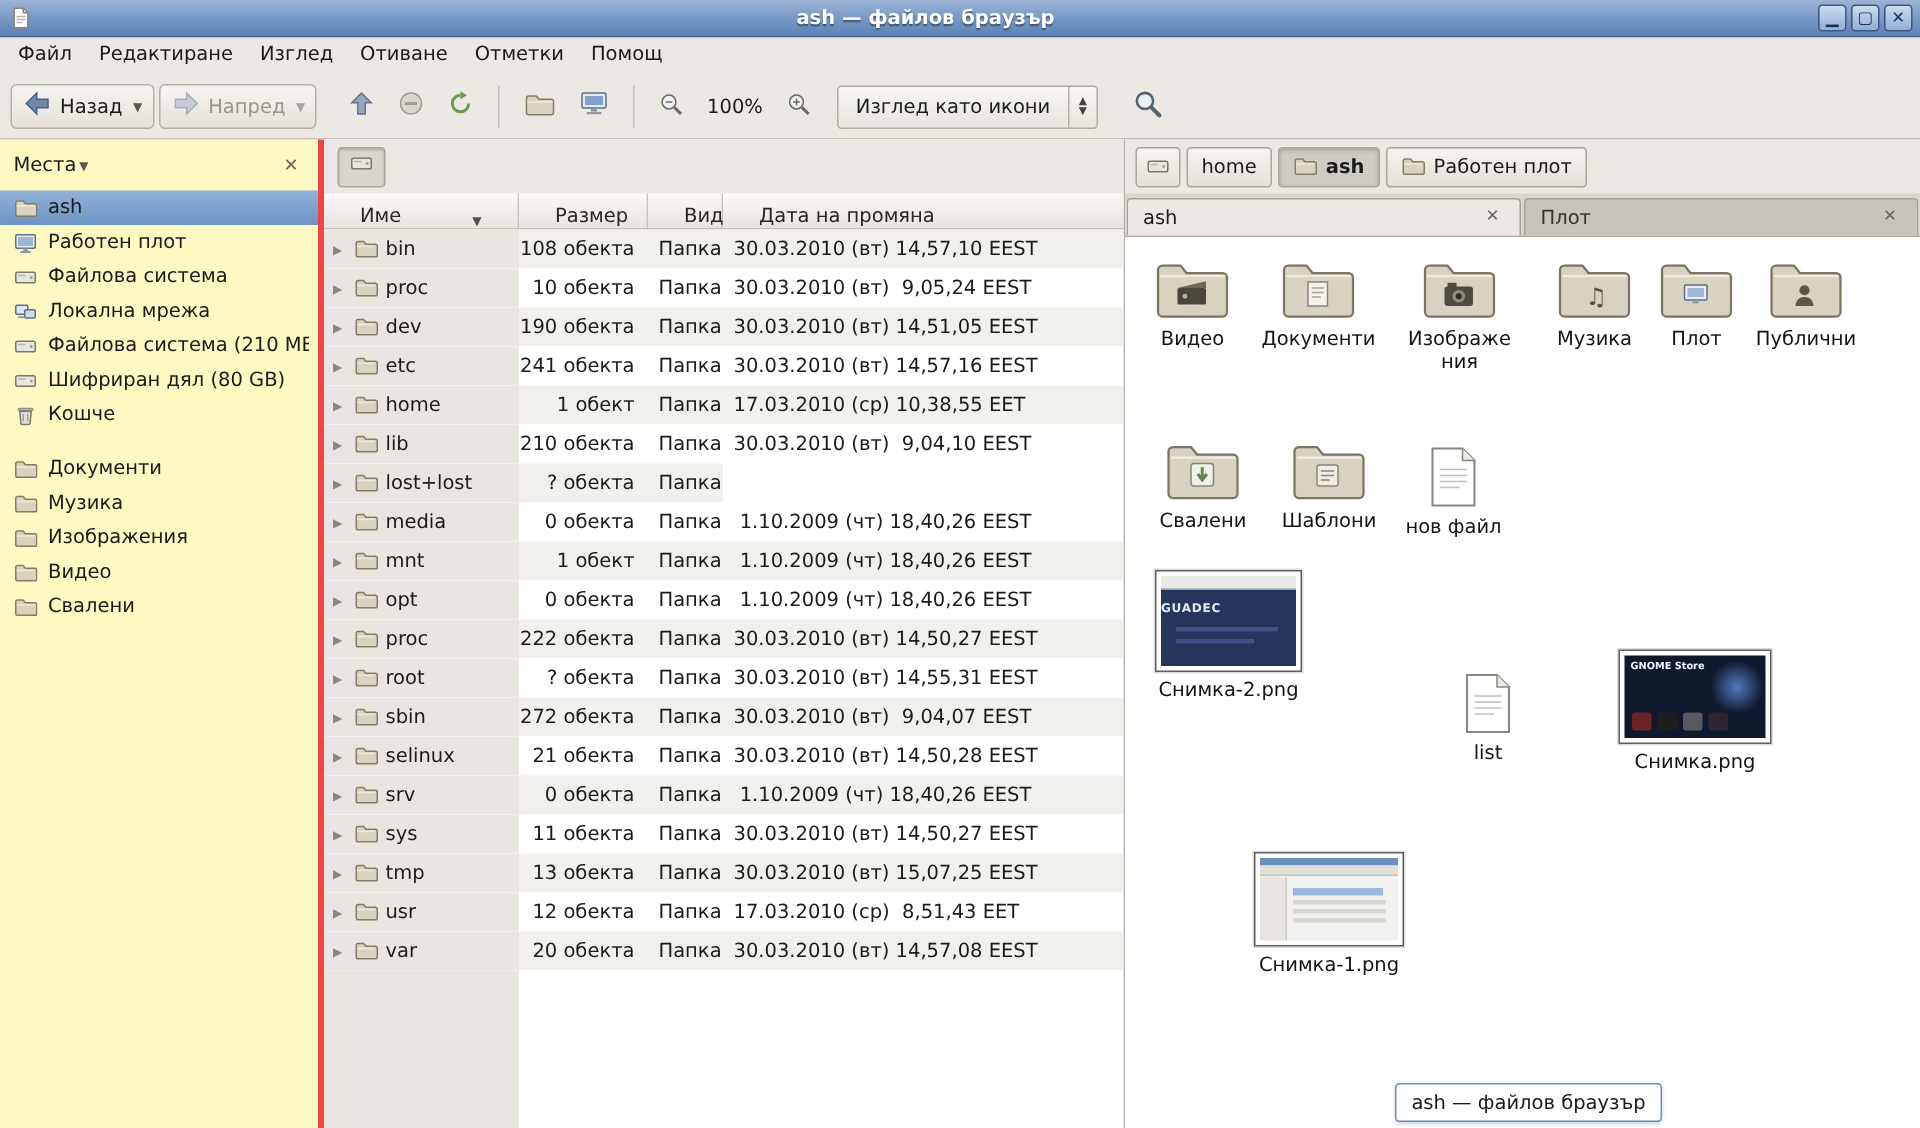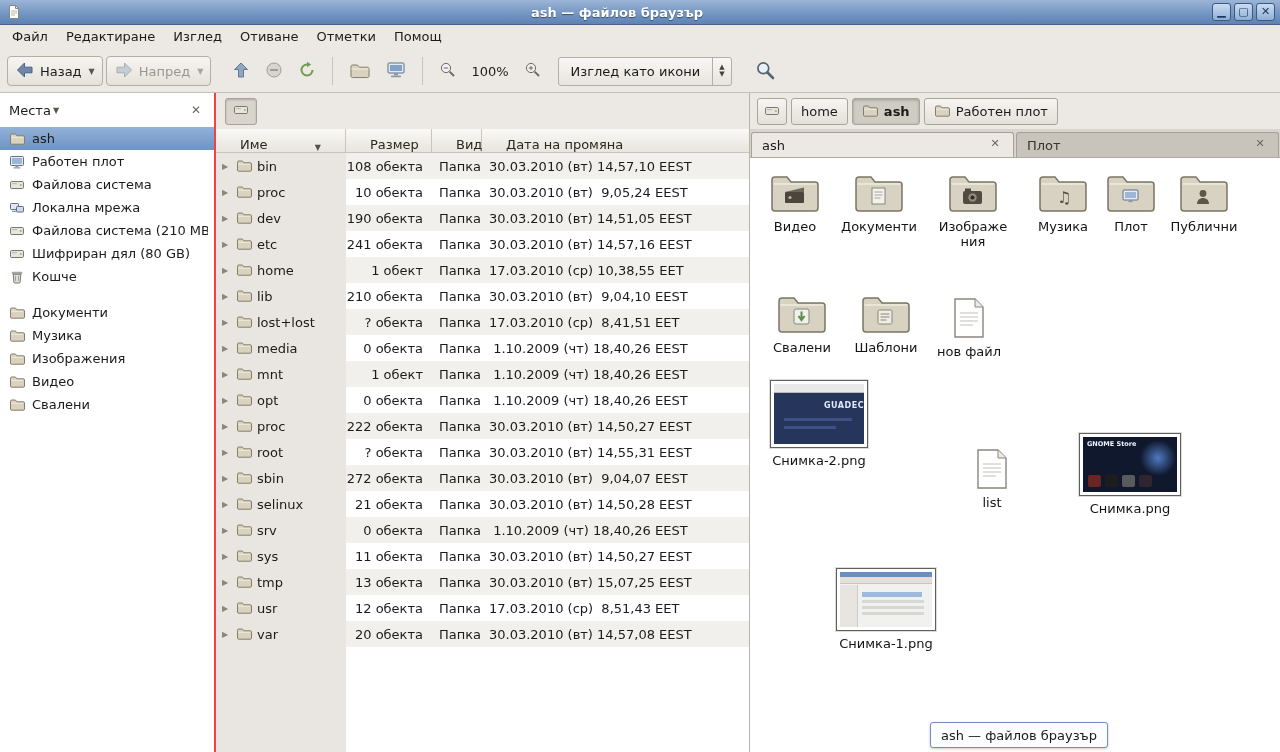--- a/index.html
+++ b/index.html
@@ -29,21 +29,21 @@
   .zoom-level { padding:0 6px; }
   .combo { display:flex; align-items:center; height:29px; border:1px solid #b4afa5; border-radius:3px; background:linear-gradient(#f8f7f5,#e8e4de); margin-left:8px; }
   .combo-label { padding:0 12px; }
   .combo-arrows { border-left:1px solid #b4afa5; height:100%; display:flex; flex-direction:column; justify-content:center; padding:0 6px; font-size:7px; line-height:7px; color:#474239; }
   .search-btn { margin-left:14px; }
 
   
   .window-body { flex:1; display:flex; min-height:0; }
 
   
-  .sidebar { width:216px; flex:0 0 216px; background:#ffffff; border-right:2px solid #ef4444; display:flex; flex-direction:column; }
+  .sidebar { width:216px; flex:0 0 216px; background:#fef9c3; border-right:4px solid #ef4444; display:flex; flex-direction:column; }
   .sidebar-header { height:34px; flex:0 0 34px; display:flex; align-items:center; padding:0 9px; }
   .sidebar-close { margin-left:auto; color:#6e6a62; width:18px; text-align:center; font-size:12px; }
   .sidebar-list { flex:1; }
   .side-item { height:23px; display:flex; align-items:center; gap:7px; padding:0 6px 0 9px; }
   .side-item.selected { background:linear-gradient(#92b1d8,#6d94c4); }
   .side-item .si-label { white-space:nowrap; overflow:hidden; }
   .side-sep { height:13px; }
 
   
   .middle { flex:1; display:flex; flex-direction:column; min-width:0; border-right:1px solid #b9b4ab; background:#fff; }
@@ -79,21 +79,21 @@
   .tab-label { flex:1; }
   .tab-close { width:16px; height:16px; text-align:center; line-height:14px; font-size:11px; color:#6b675f; border-radius:2px; }
   .icon-view { flex:1; background:#fff; position:relative; overflow:hidden; }
   .icon-item { position:absolute; width:84px; display:flex; flex-direction:column; align-items:center; gap:5px; text-align:center; }
   .ilabel { font-size:13px; line-height:15px; overflow-wrap:anywhere; max-width:100%; color:#141414; }
   .thumb-frame { background:#fff; padding:3px; border:1px solid #5f5f5f; box-shadow:0 0 0 1px #ddd; }
 
   
   .t2 { position:relative; width:90px; height:60px; background:#26355c; overflow:hidden; }
   .t2-top { position:absolute; top:0; left:0; right:0; height:9px; background:#e9e9e9; border-bottom:1px solid #b9b9b9; }
-  .t2-title { position:absolute; top:17px; left:0; right:0; text-align:right; color:#e3e9f6; font-size:8px; font-weight:bold; letter-spacing:.5px; }
+  .t2-title { position:absolute; top:17px; left:0; right:0; text-align:left; color:#e3e9f6; font-size:8px; font-weight:bold; letter-spacing:.5px; }
   .t2-line { position:absolute; left:10px; right:12px; height:3px; background:#3d5186; }
   .t2-line.b { top:42px; right:28px; } .t2-line.a { top:34px; }
   .ts { position:relative; width:94px; height:55px; background:#10182e; overflow:hidden; }
   .ts-title { position:absolute; top:3px; left:4px; color:#eef2fa; font-size:6.5px; font-weight:bold; }
   .ts-glow { position:absolute; right:0; top:4px; width:38px; height:34px; background:radial-gradient(circle,#4f79c0 0%,rgba(16,24,46,0) 70%); }
   .ts-shirts { position:absolute; bottom:5px; left:5px; display:flex; gap:4px; }
   .shirt { width:13px; height:12px; border-radius:2px; }
   .t1 { position:relative; width:92px; height:55px; background:#f1f1ef; overflow:hidden; }
   .t1-title { height:5px; background:#6b8fc0; }
   .t1-tool { height:7px; background:#e3e0da; border-bottom:1px solid #c9c5be; }
@@ -467,21 +467,20 @@
       <span style="display:flex">
                 <svg width="16" height="16" viewBox="0 0 16 16">
                   <path d="M1.5 4.2c0-.7.5-1.2 1.2-1.2h3.7l1.5 1.8h6.4c.7 0 1.2.5 1.2 1.2v6c0 .7-.5 1.2-1.2 1.2H2.7c-.7 0-1.2-.5-1.2-1.2z" fill="#d9d2bf" stroke="#847e69"></path>
                   <path d="M2 6.3h12" stroke="#f1edde" stroke-width="1" opacity=".9"></path>
                 </svg>
               </span>
       <span>lost+lost</span>
     </div>
     <div class="cell c-size">? обекта</div>
     <div class="cell c-type">Папка</div>
-    <div class="cell c-date">17.03.2010 (ср)  8,41,51 EET</div>
   </div>
           <div class="lrow">
     <div class="cell c-name">
       <span class="expander">▶</span>
       <span style="display:flex">
                 <svg width="16" height="16" viewBox="0 0 16 16">
                   <path d="M1.5 4.2c0-.7.5-1.2 1.2-1.2h3.7l1.5 1.8h6.4c.7 0 1.2.5 1.2 1.2v6c0 .7-.5 1.2-1.2 1.2H2.7c-.7 0-1.2-.5-1.2-1.2z" fill="#d9d2bf" stroke="#847e69"></path>
                   <path d="M2 6.3h12" stroke="#f1edde" stroke-width="1" opacity=".9"></path>
                 </svg>
               </span>

